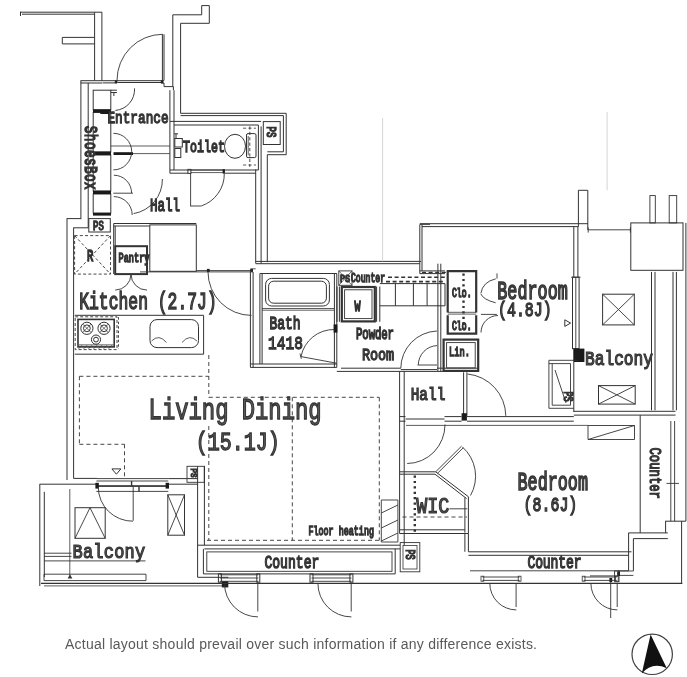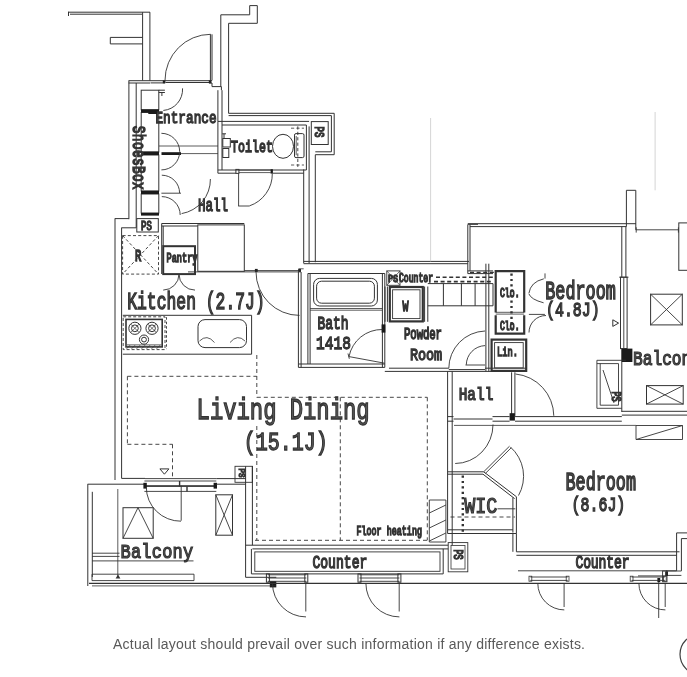--- a/index.html
+++ b/index.html
@@ -1,16 +1,16 @@
 <!DOCTYPE html>
 <html><head>
 <meta charset="utf-8">
 <style>
   html,body{margin:0;padding:0;background:#fff;}
-  #plan{width:543px;height:677px;position:relative;padding-left:48px;}
+  #plan{width:543px;height:677px;position:relative;}
   svg text{font-family:"Liberation Mono",monospace;fill:#595959;}
   .sans{font-family:"Liberation Sans",sans-serif;}
 </style>
 </head>
 <body>
 
 <div id="plan">
 <svg width="687" height="677" viewBox="0 0 687 677">
 <rect x="0" y="0" width="687" height="677" fill="#ffffff"></rect>
 <g stroke="#333333" stroke-width="1" fill="none">

